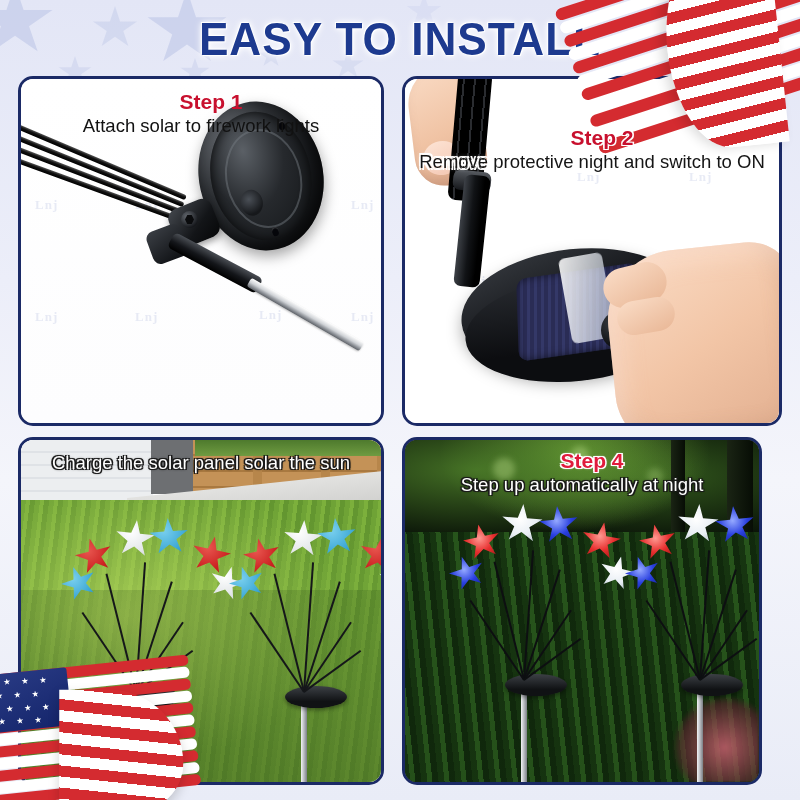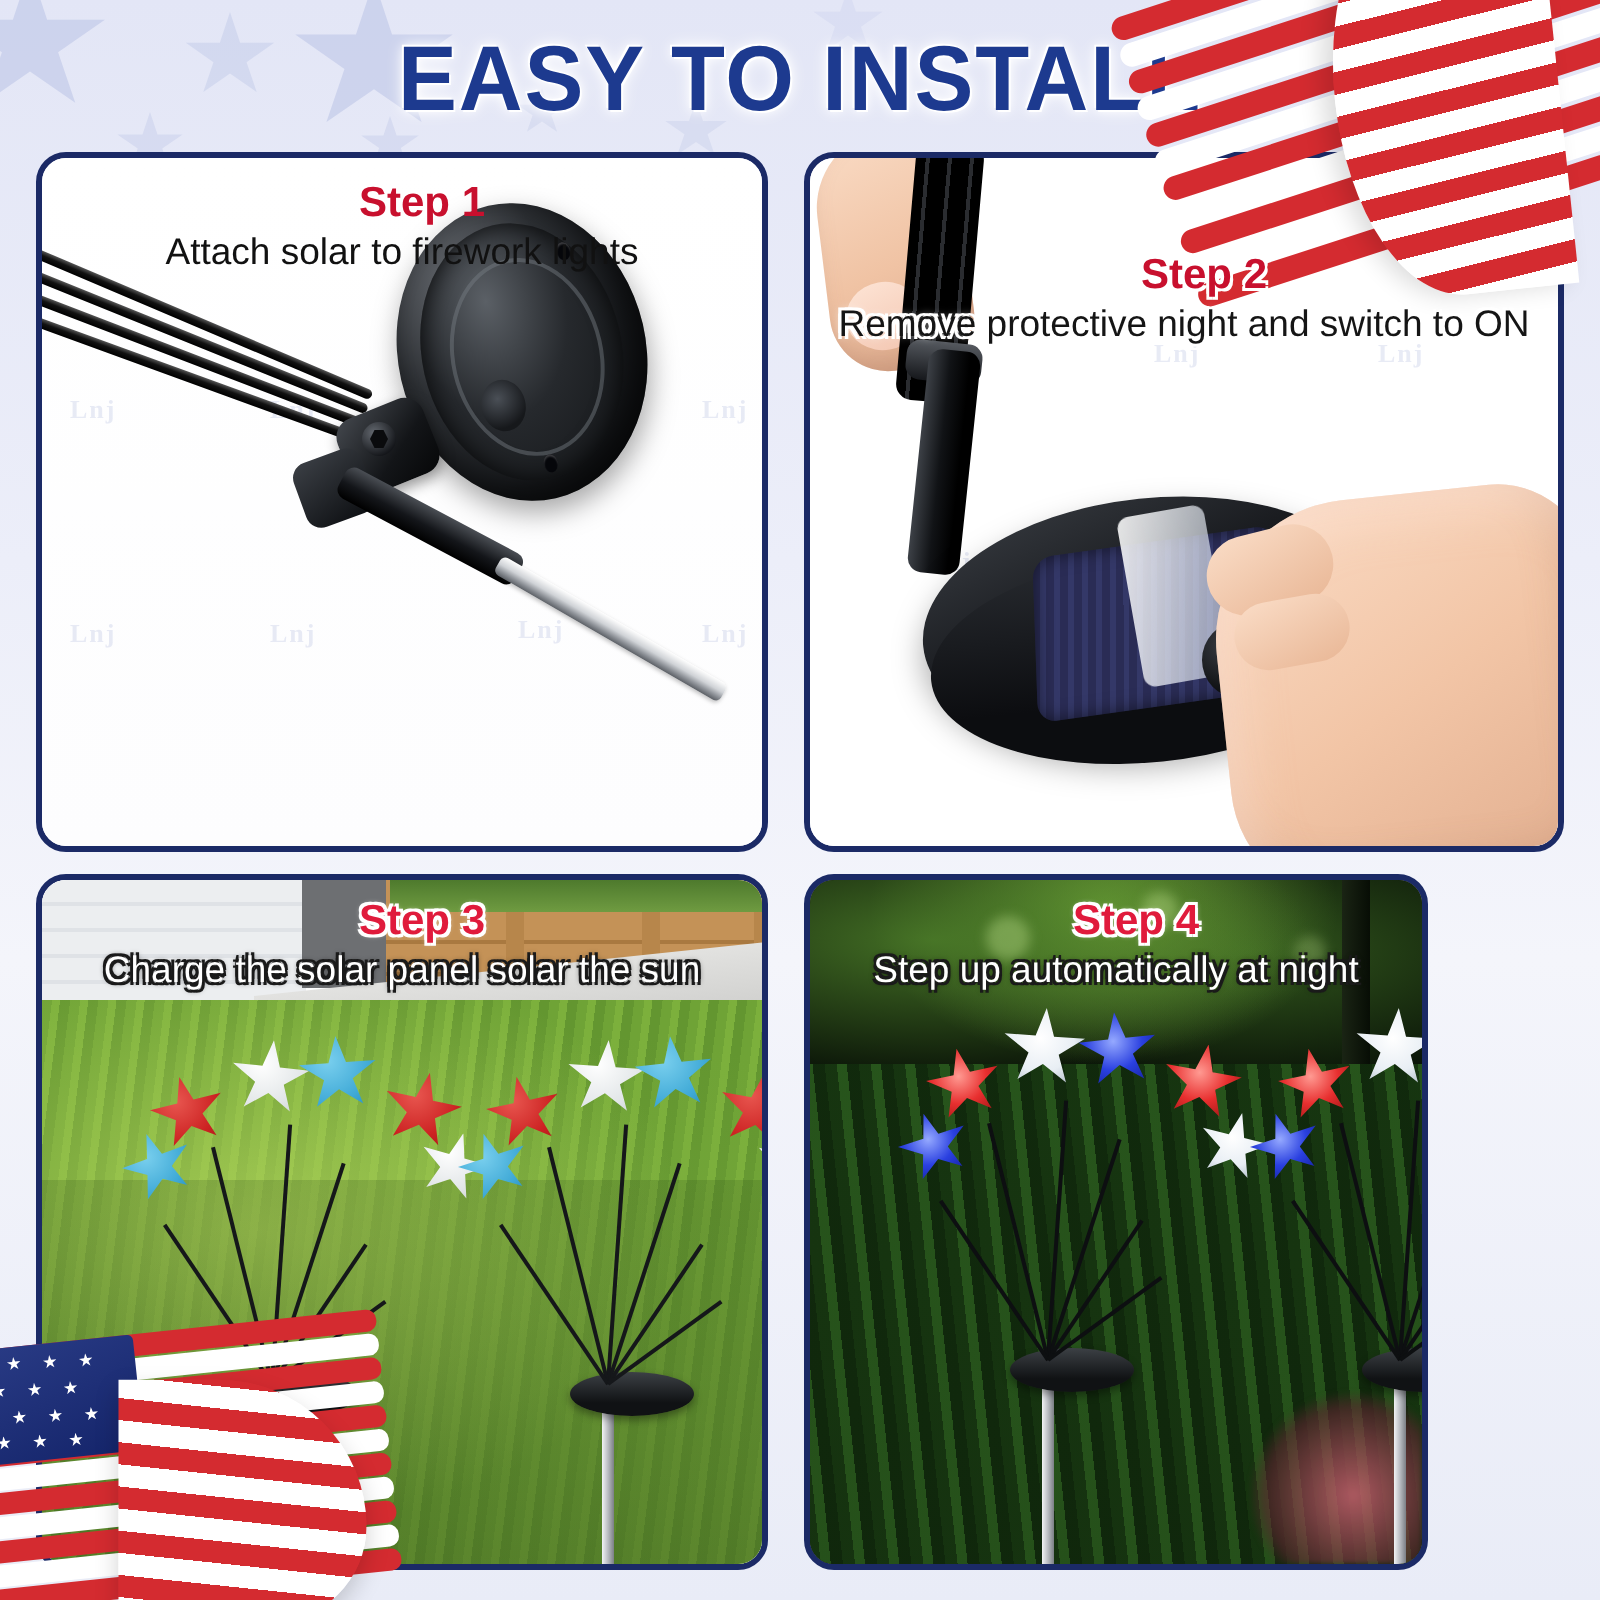--- a/index.html
+++ b/index.html
@@ -21,21 +21,21 @@
     font-family:"Liberation Sans","DejaVu Sans",sans-serif;
     text-shadow:0 0 5px #fff,0 0 9px #fff,1px 1px 0 #fff,-1px -1px 0 #fff;
     transform:scaleX(.96);}
 
   
   .panel{position:absolute;border:3px solid #1b2a66;border-radius:15px;
     background:#fff;overflow:hidden;box-sizing:border-box;}
   #p1{left:18px;top:76px;width:366px;height:350px;}
   #p2{left:402px;top:76px;width:380px;height:350px;}
   #p3{left:18px;top:437px;width:366px;height:348px;}
-  #p4{left:402px;top:437px;width:312px;height:348px;}
+  #p4{left:402px;top:437px;width:360px;height:348px;}
 
   .cap{position:absolute;left:0;width:100%;text-align:center;z-index:40;pointer-events:none;}
   .step{font-size:21px;font-weight:bold;line-height:1.05;padding-left:20px;}
   .sub{font-size:18.5px;line-height:1.15;margin-top:2px;white-space:nowrap;}
   .dark .step{color:#c8102e;}
   .dark .sub{color:#111;}
   .out .step{color:#e01b3c;text-shadow:-1.4px -1.4px 0 #fff,1.4px -1.4px 0 #fff,-1.4px 1.4px 0 #fff,1.4px 1.4px 0 #fff,0 0 3px #fff;}
   .out .sub{color:#fff;text-shadow:-1.4px -1.4px 0 #1a1a1a,1.4px -1.4px 0 #1a1a1a,-1.4px 1.4px 0 #1a1a1a,1.4px 1.4px 0 #1a1a1a,0 0 3px #000;}
   .halo .sub{color:#151515;text-shadow:-1.6px -1.6px 0 #fff,1.6px -1.6px 0 #fff,-1.6px 1.6px 0 #fff,1.6px 1.6px 0 #fff,0 0 5px #fff;}
 
@@ -302,21 +302,20 @@
         <div class="star s-red" style="left:-4px;top:34px;width:38px;height:36px;transform:rotate(-12deg);"></div>
         <div class="star s-white" style="left:36px;top:16px;width:40px;height:38px;transform:rotate(4deg);"></div>
         <div class="star s-blue" style="left:70px;top:14px;width:40px;height:38px;transform:rotate(-6deg);"></div>
         <div class="star s-red" style="left:112px;top:32px;width:40px;height:38px;transform:rotate(10deg);"></div>
         <div class="star s-blue" style="left:-18px;top:62px;width:36px;height:34px;transform:rotate(-18deg);"></div>
         <div class="star s-white" style="left:130px;top:62px;width:36px;height:34px;transform:rotate(14deg);"></div>
       </div>
     </div>
 
     <div class="cap out" style="top:10px;">
-      <div class="step">Step 3</div>
       <div class="sub">Charge the solar panel solar the sun</div>
     </div>
   </div>
 
   <div class="panel" id="p4">
     <div class="night">
       <div class="canopy"></div>
       <div class="bokeh" style="left:88px;top:18px;width:22px;height:22px;"></div>
       <div class="bokeh" style="left:166px;top:6px;width:18px;height:18px;"></div>
       <div class="bokeh" style="left:242px;top:28px;width:16px;height:16px;opacity:.7"></div>

